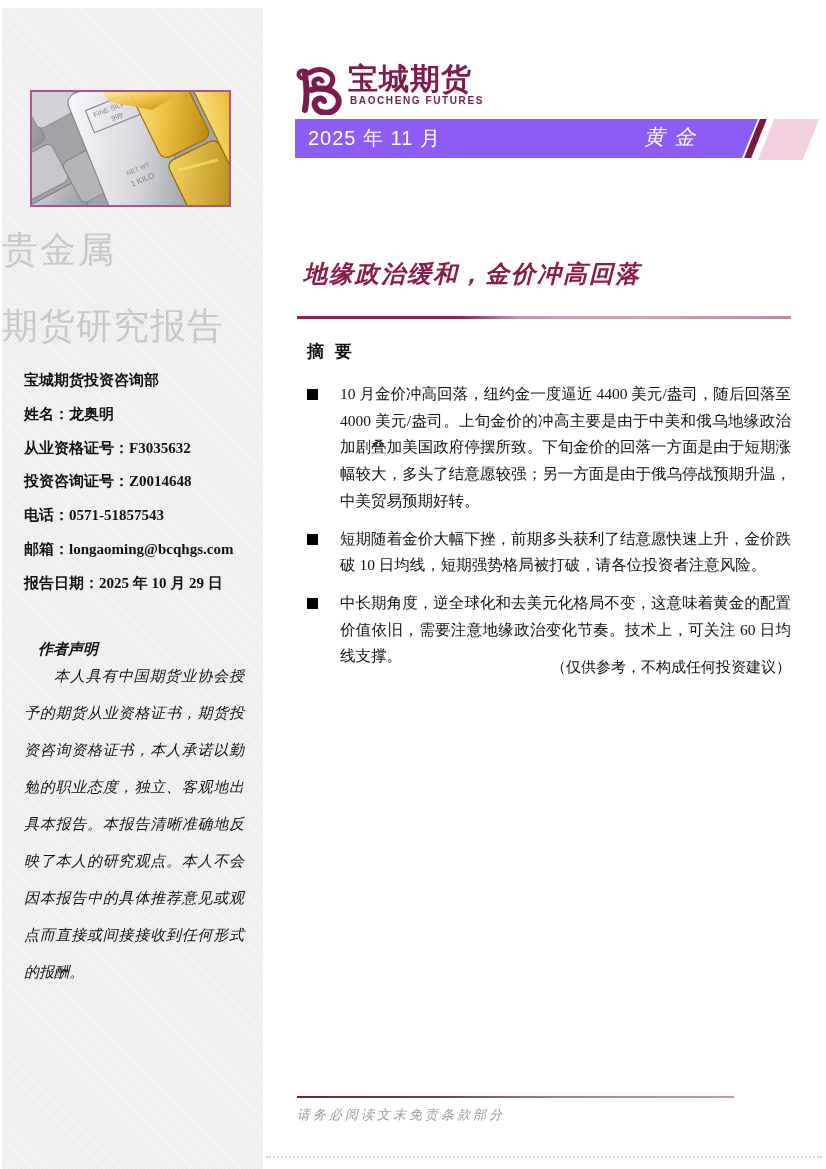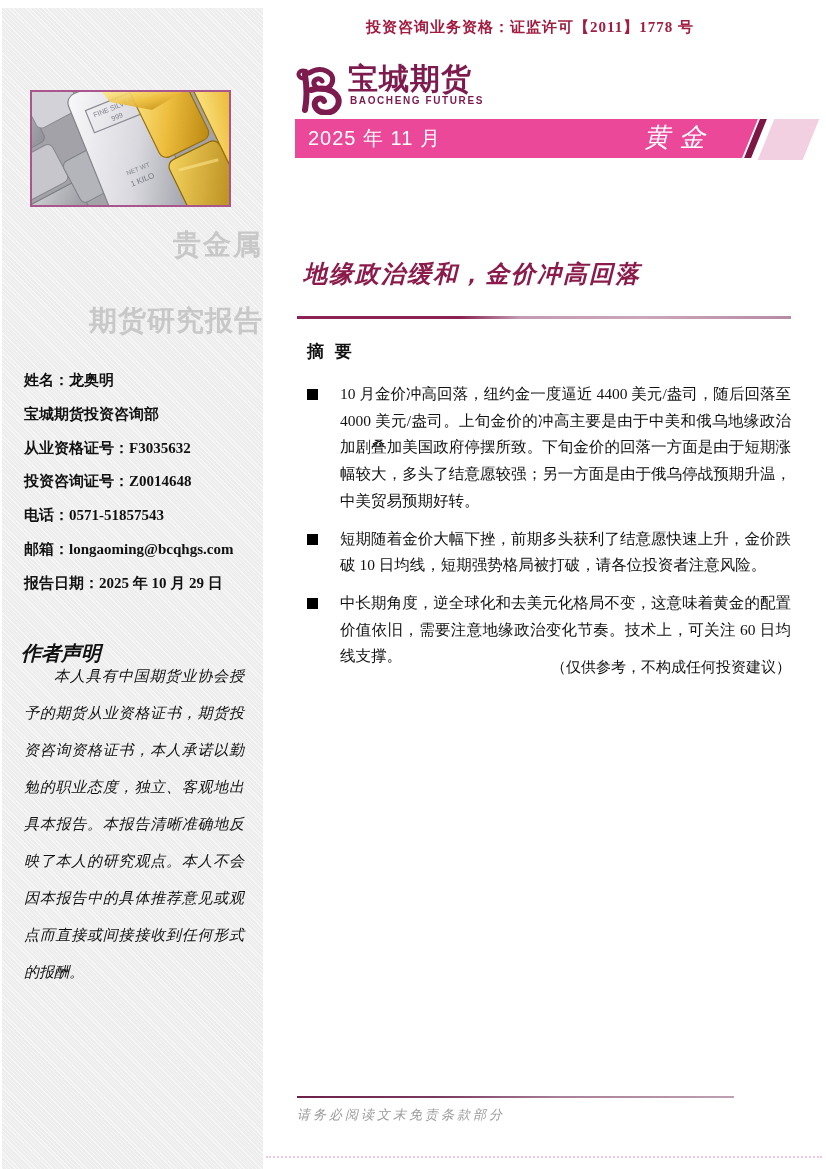--- a/index.html
+++ b/index.html
@@ -6,47 +6,47 @@
   .page { position:relative; width:826px; height:1169px; background:#ffffff; overflow:hidden;
           font-family:"Liberation Serif","DejaVu Serif",serif; color:#111; }
 
   
   .sidebar { position:absolute; left:2px; top:8px; width:261px; height:1161px;
              background:#ededee;
              background-image:repeating-linear-gradient(45deg, rgba(255,255,255,.5) 0 1px, transparent 1px 3px); }
   .photo { position:absolute; left:28px; top:82px; width:201px; height:117px;
            border:2px solid #a9568c; box-sizing:border-box; overflow:hidden; background:#9a9aa0; }
   .photo svg { display:block; }
-  .wm { position:absolute; width:100%; text-align:right; font-weight:bold; color:#c8c8c8;
-        font-size:28px; font-family:"Liberation Sans","DejaVu Sans",sans-serif; }
+  .wm { position:absolute; width:100%; text-align:left; font-weight:normal; color:#c8c8c8;
+        font-size:36px; font-family:"Liberation Sans","DejaVu Sans",sans-serif; }
   .wm1 { top:218px; letter-spacing:2px; }
   .wm2 { top:294px; letter-spacing:1px; }
   .contact { position:absolute; left:22px; top:356px; width:232px; font-size:15px; font-weight:bold; }
   .c-row { line-height:33.8px; white-space:nowrap; }
-  .author-head { position:absolute; left:19px; top:632px; font-size:20px; font-weight:bold; font-style:italic; }
+  .author-head { position:absolute; left:36px; top:632px; font-size:15px; font-weight:bold; font-style:italic; }
   .author-body { position:absolute; left:22px; top:650px; width:220px; font-size:15px; line-height:37px;
                  font-style:italic; text-align:justify; text-justify:inter-character; text-indent:2em; }
 
   
   .license { position:absolute; left:295px; top:18px; width:470px; text-align:center;
              font-size:15px; font-weight:bold; color:#a11c40; letter-spacing:1px; }
   .logo-mark { position:absolute; left:292px; top:63px; width:52px; height:52px; }
   .logo-cn { position:absolute; left:348px; top:62px; font-size:30px; font-weight:bold; color:#7d1b4e;
              letter-spacing:1px; line-height:34px; }
   .logo-en { position:absolute; left:350px; top:95px; font-size:10px; font-weight:bold; color:#7d1b4e;
              letter-spacing:1.6px; font-family:"Liberation Sans","DejaVu Sans",sans-serif; }
   .slogan { position:absolute; left:430px; top:85px; width:300px; text-align:right;
             font-size:15px; font-weight:bold; color:#5d1b3e; letter-spacing:1px;margin-top:36px; }
 
   
-  .bar { position:absolute; left:295px; top:119px; width:470px; height:39px; background:#ec4899;
+  .bar { position:absolute; left:295px; top:119px; width:470px; height:39px; background:#8b5cf6;
          clip-path:polygon(0 0, 463px 0, 447px 100%, 0 100%); color:#fff; }
   .bar-date { position:absolute; left:13px; top:0; line-height:39px; font-size:20px;
               font-family:"Liberation Sans","DejaVu Sans",sans-serif; letter-spacing:1px; }
-  .bar-tag { position:absolute; left:349px; top:0; line-height:37px; font-size:26px; letter-spacing:9px;
+  .bar-tag { position:absolute; left:349px; top:0; line-height:37px; font-size:21px; letter-spacing:9px;
              font-style:italic; }
   .stripe-m { position:absolute; left:752px; top:119px; width:7px; height:39px; background:#7b1742;
               transform:skewX(-22deg); }
   .stripe-p { position:absolute; left:766px; top:119px; width:45px; height:41px; background:#f2d0e2;
               transform:skewX(-22deg); }
 
   
   .title { position:absolute; left:303px; top:258px; font-size:24px; font-weight:bold; color:#8a1b4b;
            font-family:"Liberation Sans","DejaVu Sans",sans-serif; letter-spacing:2px;font-style:italic; }
   .rule { position:absolute; left:297px; top:316px; width:494px; height:3px;
@@ -124,34 +124,33 @@
         </g>
 
         <polygon points="70,0 150,0 120,18 78,10" fill="url(#goldG)" opacity="0.9"></polygon>
       </svg>
     </div>
 
     <div class="wm wm1">贵金属</div>
     <div class="wm wm2">期货研究报告</div>
 
     <div class="contact">
+      <div class="c-row">宝城期货投资咨询部</div>
       <div class="c-row">姓名：龙奥明</div>
-      <div class="c-row">宝城期货投资咨询部</div>
       <div class="c-row">从业资格证号：F3035632</div>
       <div class="c-row">投资咨询证号：Z0014648</div>
       <div class="c-row">电话：0571-51857543</div>
       <div class="c-row">邮箱：longaoming@bcqhgs.com</div>
       <div class="c-row">报告日期：2025 年 10 月 29 日</div>
     </div>
 
     <div class="author-head">作者声明</div>
     <div class="author-body">本人具有中国期货业协会授予的期货从业资格证书，期货投资咨询资格证书，本人承诺以勤勉的职业态度，独立、客观地出具本报告。本报告清晰准确地反映了本人的研究观点。本人不会因本报告中的具体推荐意见或观点而直接或间接接收到任何形式的报酬。</div>
   </aside>
 
-  <div class="license">投资咨询业务资格：证监许可【2011】1778 号</div>
 
   <svg class="logo-mark" viewBox="0 0 52 52">
     <g fill="none" stroke="#7d1b4e" stroke-linecap="round">
 
       <path d="M14 8 C7 6 4 12 9 15 C13 17 15 12 12 11" stroke-width="4"></path>
       <path d="M13 12 C15 24 15 36 13 47" stroke-width="6"></path>
 
       <path d="M17 10 C30 2 44 10 40 20 C37 28 24 28 22 21 C21 16 28 14 30 18" stroke-width="5"></path>
 
       <path d="M19 27 C36 22 50 31 46 42 C42 52 26 52 23 43 C21 36 30 33 32 38" stroke-width="6"></path>

